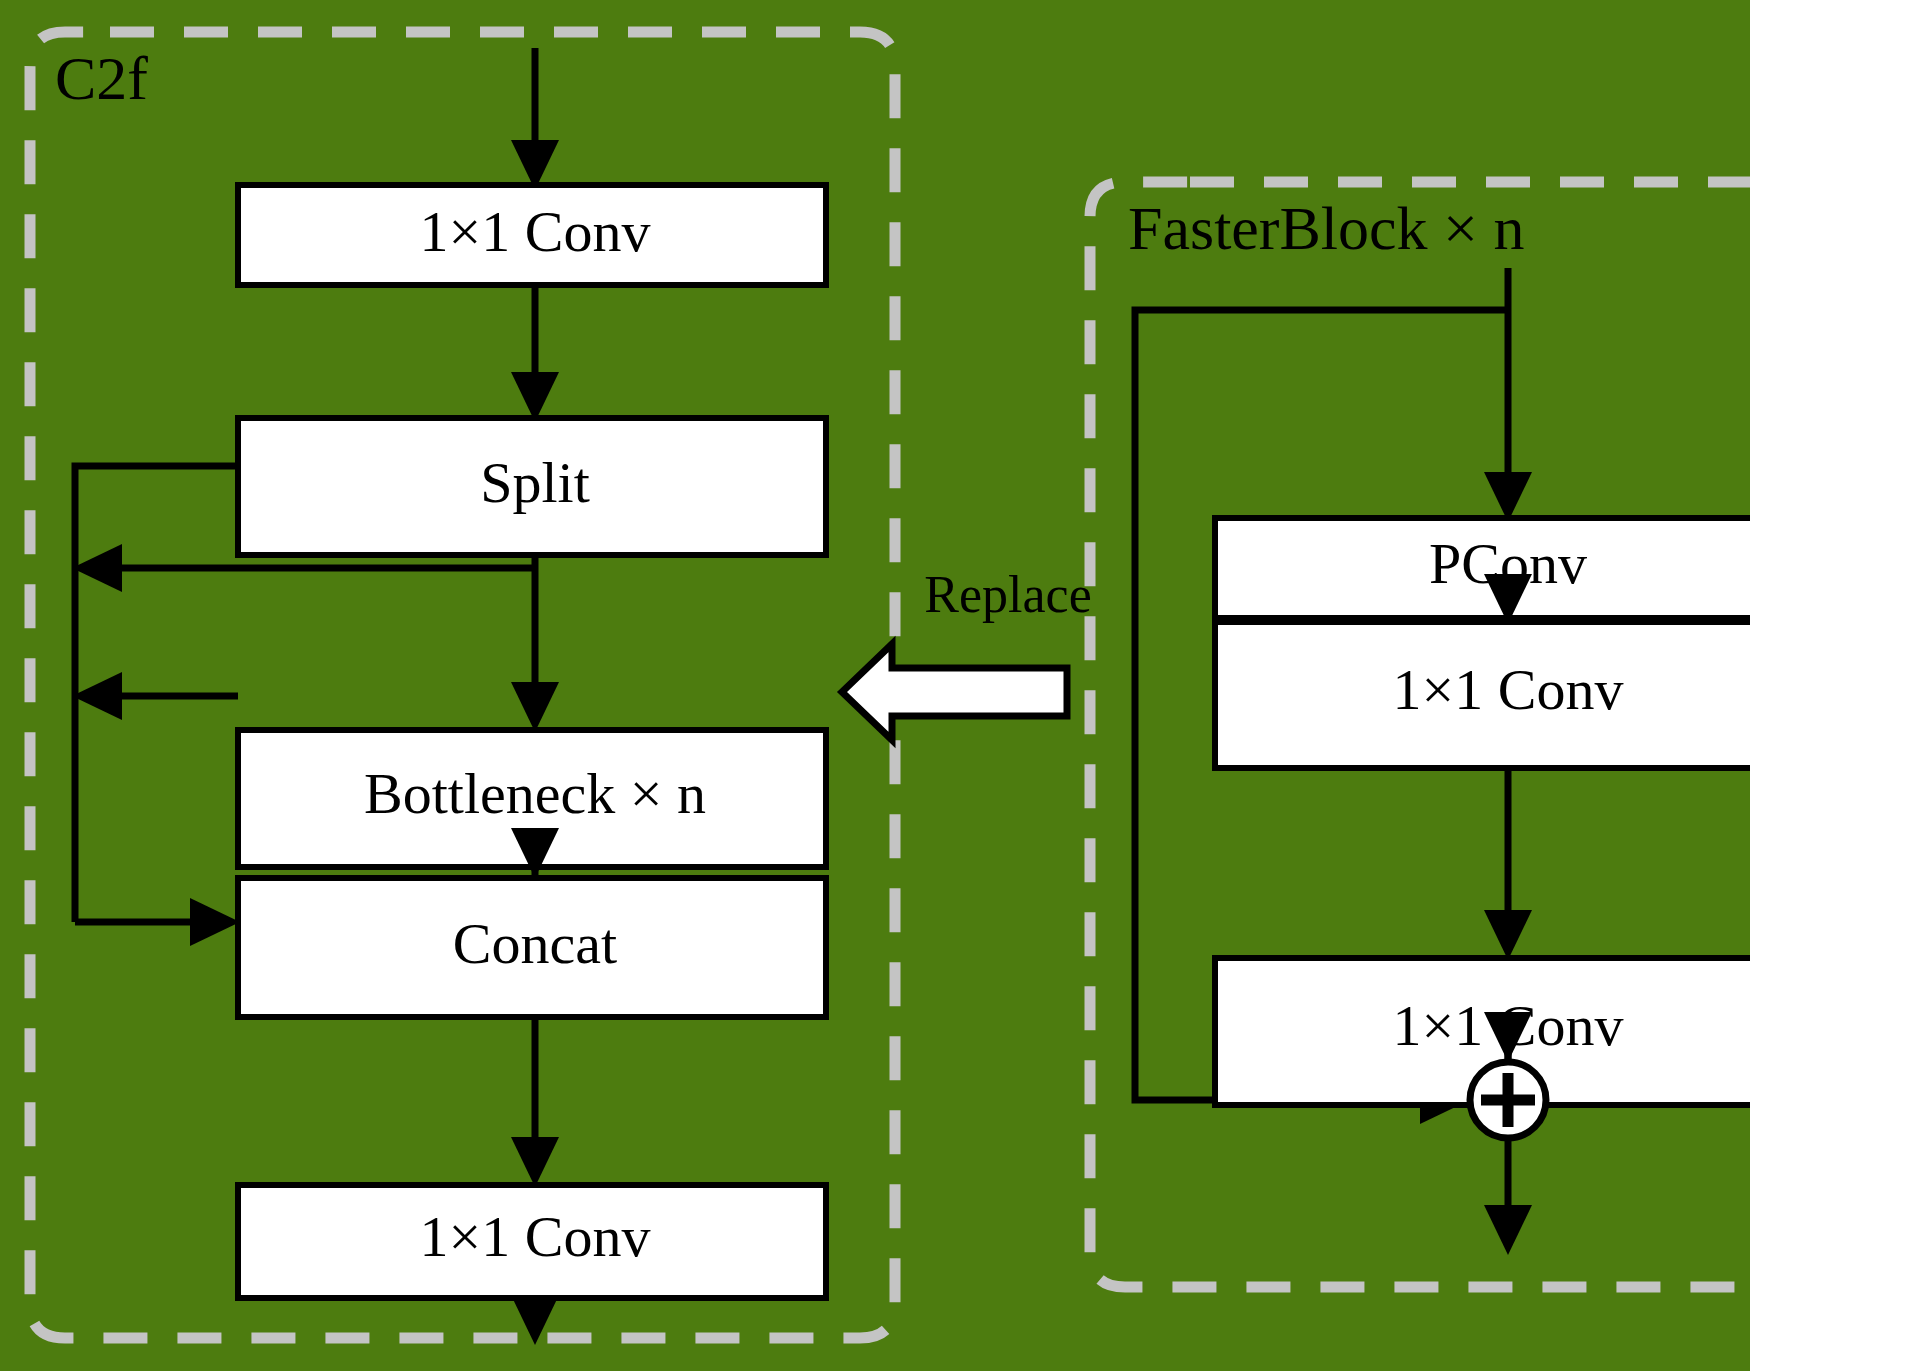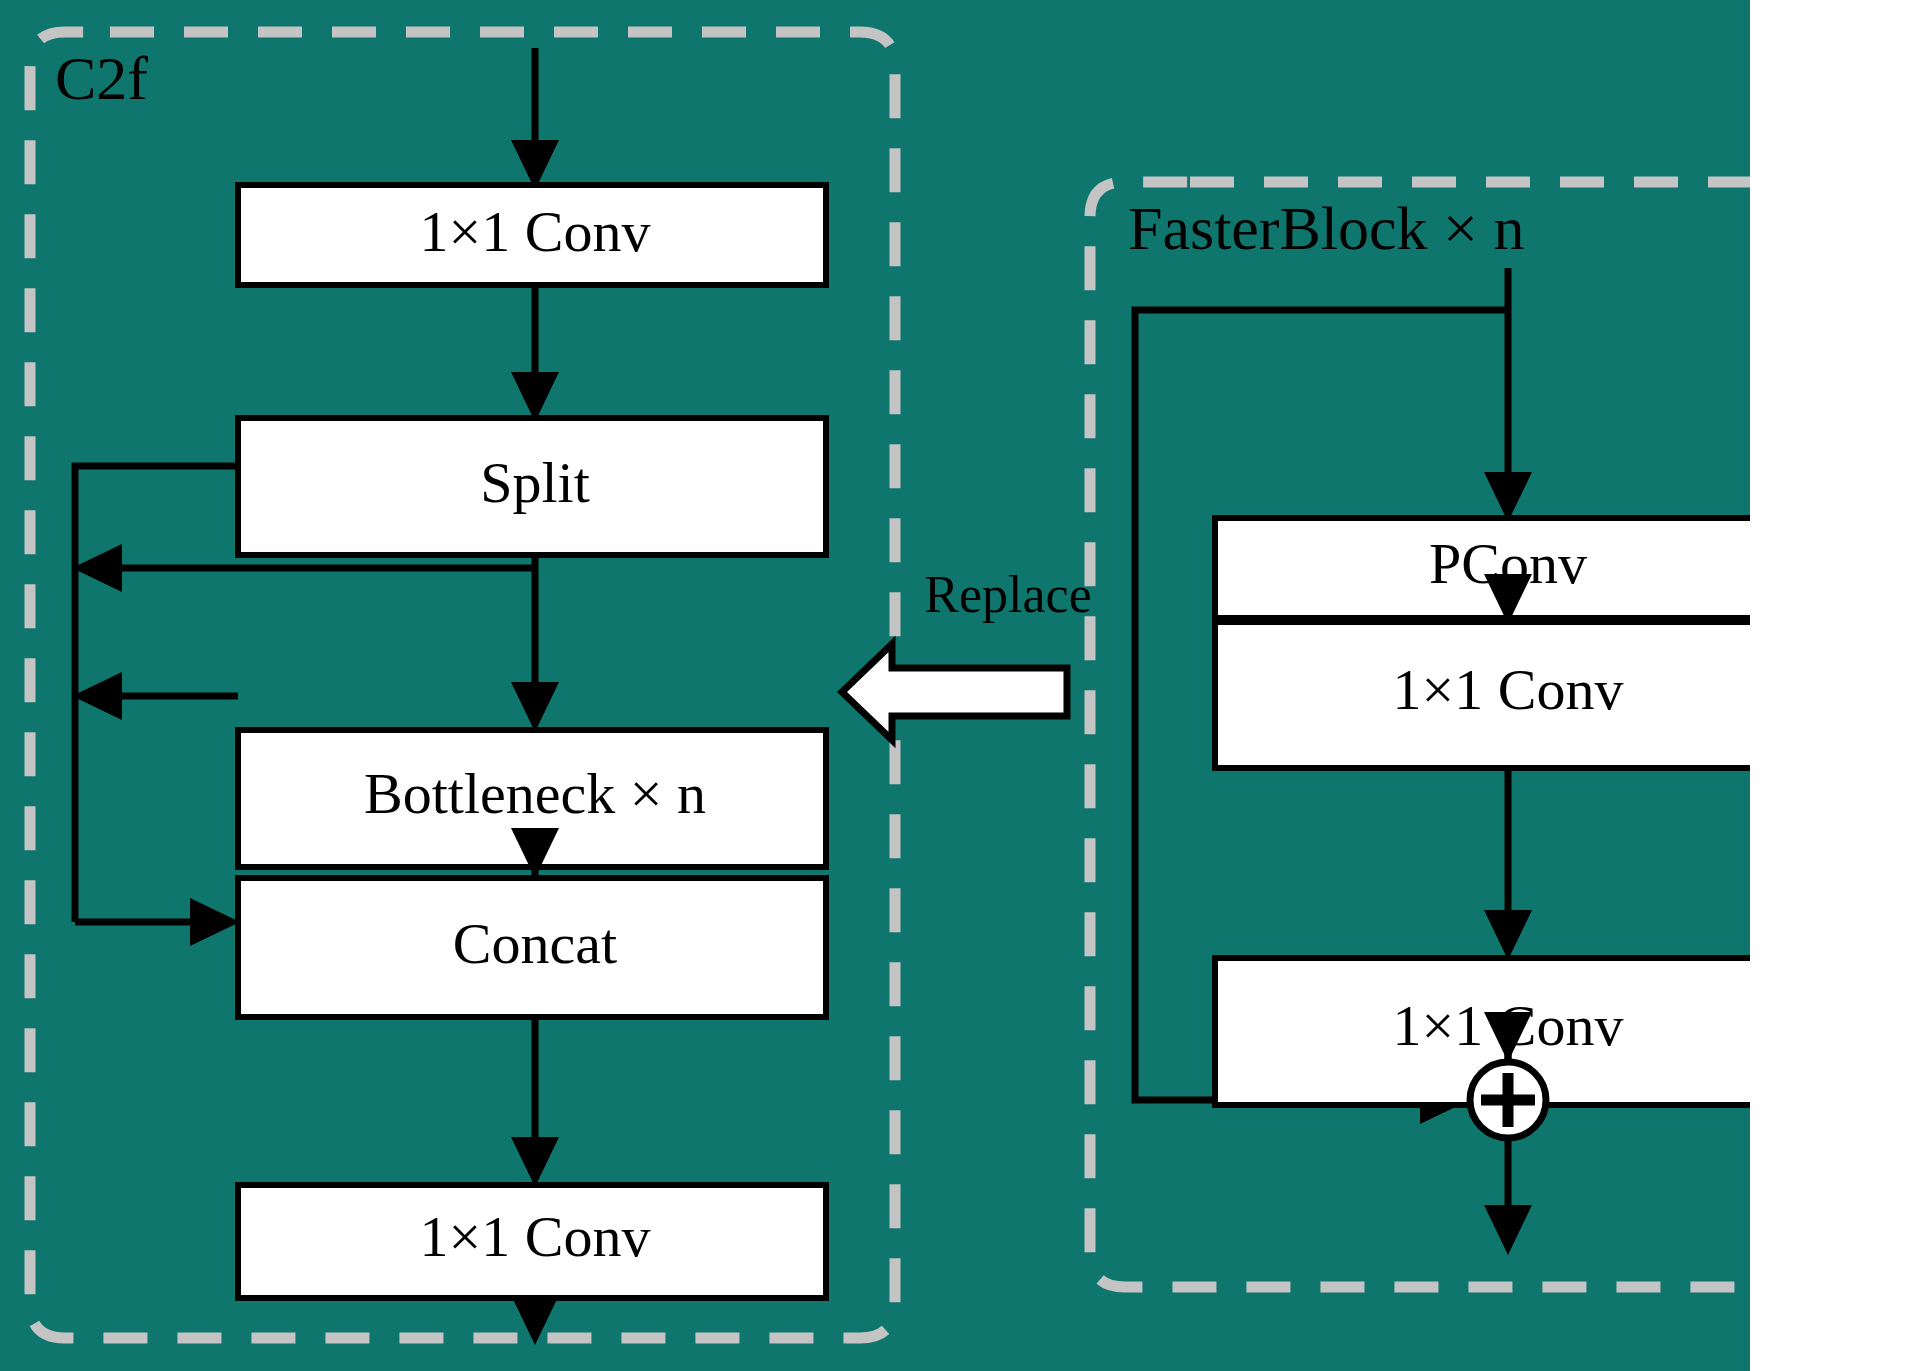--- a/index.html
+++ b/index.html
@@ -7,21 +7,21 @@
     padding: 0;
     background: #ffffff;
   }
   body {
     font-family: "Liberation Serif", "DejaVu Serif", serif;
   }
   #canvas {
     position: relative;
     width: 1750px;
     height: 1371px;
-    background: #0f766e;
+    background: #4d7c0f;
     overflow: hidden;
     text-decoration: underline;
   }
   svg.layer {
     position: absolute;
     left: 0;
     top: 0;
     width: 1910px;
     height: 1371px;
   }

